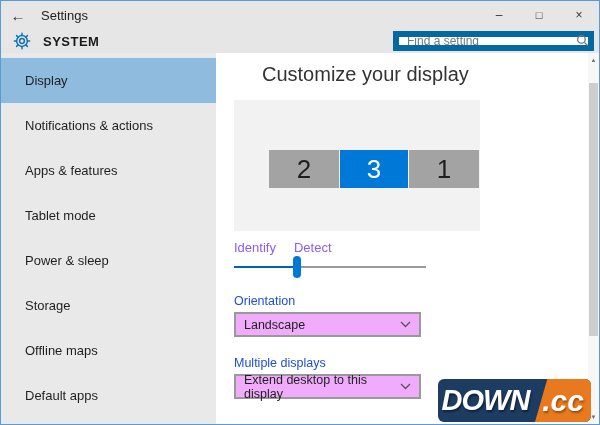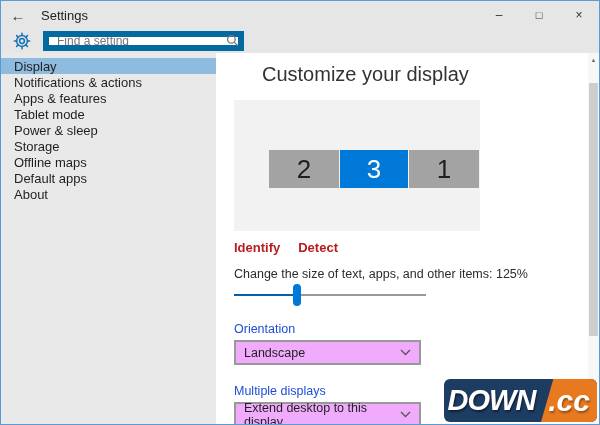--- a/index.html
+++ b/index.html
@@ -23,55 +23,55 @@
   .searchbox{ position:relative; width:201px; height:20px; }
   .searchbox input{
     width:100%; height:100%; border:6px solid #0369a1; background:#fff;
     font-family:inherit; font-size:12px; color:#444; padding:0 22px 0 8px; outline:none;
   }
   .searchbox input::placeholder{ color:#777; }
   .search-ic{ position:absolute; right:5px; top:3px; }
   
   .body{ display:flex; height:371px; }
   .sidebar{ width:215px; background:#e9e9e9; padding-top:5px; }
-  .nav-item{ height:16px; display:flex; align-items:center; padding-left:13px;
+  .nav-item{ height:45px; display:flex; align-items:center; padding-left:24px;
              font-size:13px; color:#1f1f1f; cursor:default; }
   .nav-item.selected{ background:#8fbbde; }
   .content{ position:relative; flex:1; background:#fff; padding:10px 0 0 18px; }
   .page-title{ font-size:20px; font-weight:400; color:#333; height:22px;margin-left:28px; }
   
   .viz{ position:relative; width:246px; height:131px; background:#f2f2f2; margin-top:15px; }
   .mon-row{ position:absolute; left:35px; top:50px; display:flex; }
   .monitor{ width:70px; height:38px; background:#a3a3a3; color:#1f1f1f;
             display:flex; align-items:center; justify-content:center;
             font-size:26px; font-weight:300; cursor:default; }
   .monitor.selected{ background:#0078d7; color:#fff; margin:0 1px; width:68px; }
   
   .link-row{ display:flex; gap:18px; margin-top:9px; height:14px; }
-  .link{ font-size:13px; color:#b91c1c; cursor:default;font-weight:bold; }
+  .link{ font-size:13px; color:#8b5cf6; cursor:default; }
   .scale-label{ margin-top:13px; font-size:12.5px; color:#2b2b2b; height:15px; }
   .slider{ position:relative; width:192px; height:22px; margin-top:2px; }
   .slider .track{ position:absolute; top:10px; left:0; right:0; height:2px; background:#999; }
   .slider .fill{ position:absolute; top:10px; left:0; height:2px; background:#0063b1; }
   .slider .thumb{ position:absolute; top:0; width:8px; height:22px; border-radius:4px;
                   background:#0078d7; cursor:default; }
   
   .field-label{ font-size:12.5px; color:#1d4ed8; height:14px; }
   .dd{ width:187px; height:25px; border:2px solid #999; background:#f0abfc; margin-top:4px;
        display:flex; align-items:center; padding:0 8px; cursor:default; }
   .dd .dd-text{ flex:1; font-size:12.5px; color:#1f1f1f; }
   .mt16{ margin-top:16px; } .mt19{ margin-top:19px; }
   
   .scrollbar{ position:absolute; top:0; right:0; width:11px; height:100%; background:#f7f7f7; }
   .sb-arrow{ position:absolute; left:0; width:11px; height:12px; display:flex; align-items:center;
              justify-content:center; font-size:6px; color:#6d6d6d; }
   .sb-up{ top:1px; } .sb-down{ bottom:1px; }
   .sb-thumb{ position:absolute; left:1px; top:30px; width:9px; height:253px; background:#cdcdcd; }
   
-  .watermark{ position:absolute; right:2px; bottom:2px; width:153px; height:43px;
+  .watermark{ position:absolute; right:8px; bottom:2px; width:153px; height:43px;
               background:#1d3c62; border-radius:6px; overflow:hidden;
               display:flex; align-items:center; box-shadow:0 0 0 1px rgba(255,255,255,.55); }
   .wm-main{ flex:1; text-align:center; color:#fff; font-size:29px; font-weight:bold;
             font-style:italic; letter-spacing:-1px; text-shadow:1px 2px 2px rgba(0,0,0,.45);
             padding-right:2px; }
   .wm-suffix{ width:56px; height:100%; background:#e8791e; display:flex; align-items:center;
               justify-content:center; color:#fff; font-size:30px; font-weight:bold; font-style:italic;
               clip-path:polygon(22% 0, 100% 0, 100% 100%, 0 100%);
               text-shadow:1px 2px 2px rgba(0,0,0,.35); }
   svg{ display:block; }
@@ -100,20 +100,21 @@
   </div>
 
   <div class="appheader">
     <div class="gear">
       <svg width="18" height="18" viewBox="0 0 24 24" fill="none" stroke="#1272b8" stroke-width="2" stroke-linecap="round">
         <circle cx="12" cy="12" r="3.2"></circle>
         <circle cx="12" cy="12" r="7.2"></circle>
         <path d="M12 1.8v3 M12 19.2v3 M1.8 12h3 M19.2 12h3 M4.8 4.8l2.1 2.1 M17.1 17.1l2.1 2.1 M19.2 4.8l-2.1 2.1 M6.9 17.1l-2.1 2.1"></path>
       </svg>
     </div>
+    <div class="app-name">SYSTEM</div>
     <div class="searchbox">
       <input type="text" placeholder="Find a setting" style="">
       <span class="search-ic">
         <svg width="13" height="13" viewBox="0 0 13 13" fill="none" stroke="#777" stroke-width="1.3">
           <circle cx="5.4" cy="5.4" r="3.8"></circle>
           <path d="M8.4 8.4l3.4 3.4"></path>
         </svg>
       </span>
     </div>
   </div>
@@ -141,21 +142,20 @@
           <div class="monitor selected">3</div>
           <div class="monitor">1</div>
         </div>
       </div>
 
       <div class="link-row">
         <span class="link">Identify</span>
         <span class="link">Detect</span>
       </div>
 
-      <div class="scale-label">Change the size of text, apps, and other items: 125%</div>
 
       <div class="slider">
         <div class="track"></div>
         <div class="fill" style="width: 33%;"></div>
         <div class="thumb" style="left: calc(33% - 4px);"></div>
       </div>
 
       <div class="field-label mt16">Orientation</div>
       <div class="dd">
         <span class="dd-text">Landscape</span>

